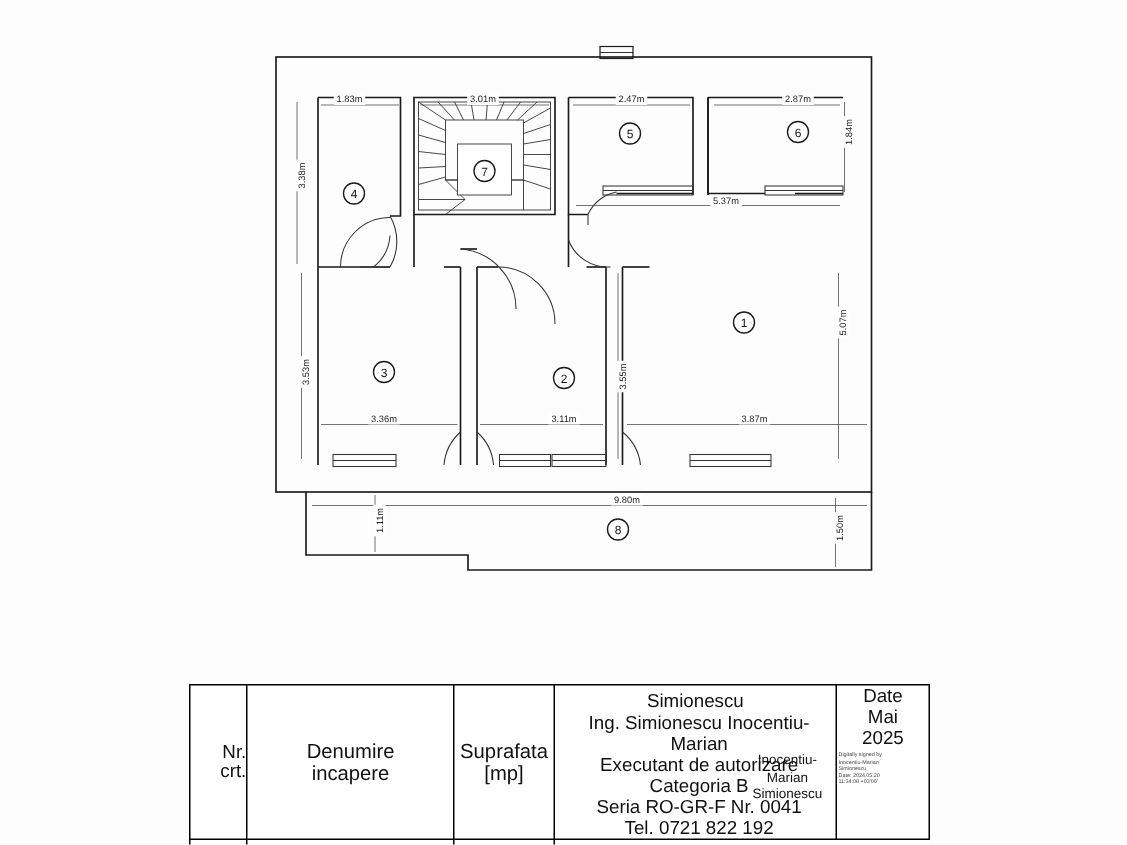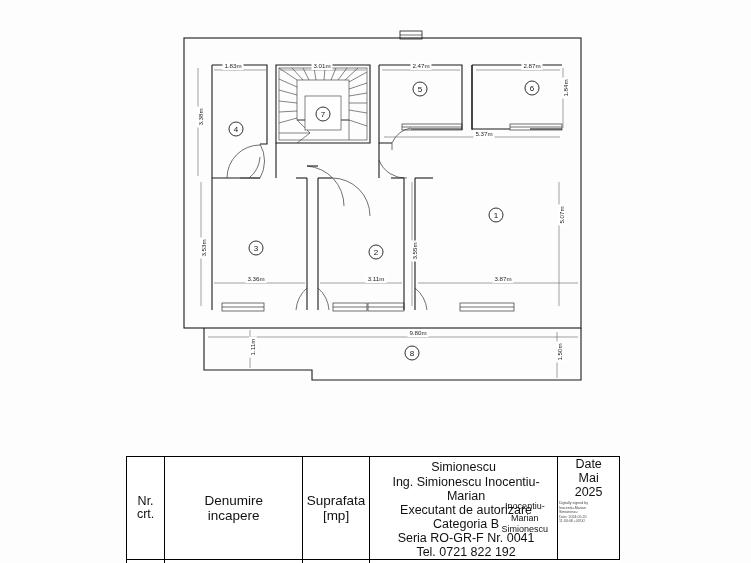--- a/index.html
+++ b/index.html
@@ -40,21 +40,21 @@
   }
   #titleblock td,#titleblock th{
     border:1px solid #000;
     padding:0;
     font-family:"Liberation Sans", sans-serif;
     color:#111;
   }
   .c-nr{width:38px;text-align:center;font-size:12.5px;}
   .c-den{width:132px;text-align:left;padding-left:8px !important;font-size:13.5px;margin-top:36px;}
   .c-sup{width:66px;text-align:center;font-size:13.5px;}
-  .hdr{font-size:12.5px;text-align:center;line-height:13px;padding:3px 0 !important;}
+  .hdr{font-size:12.5px;text-align:right;line-height:13px;padding:3px 0 !important;}
   .hdr-den{font-size:13.5px;text-align:center;line-height:15px;padding:3px 0 !important;}
   .row td{height:18px;}
   .c-exec{
     width:192px;vertical-align:top;text-align:center;
     font-family:"Liberation Serif", serif;
     position:relative;
   }
   .exec-title{font-size:12.5px;margin:3px 0 1px 0;}
   .exec-line{font-size:12.5px;line-height:14px;text-align:center;padding-left:5px;}
   .c-data{

